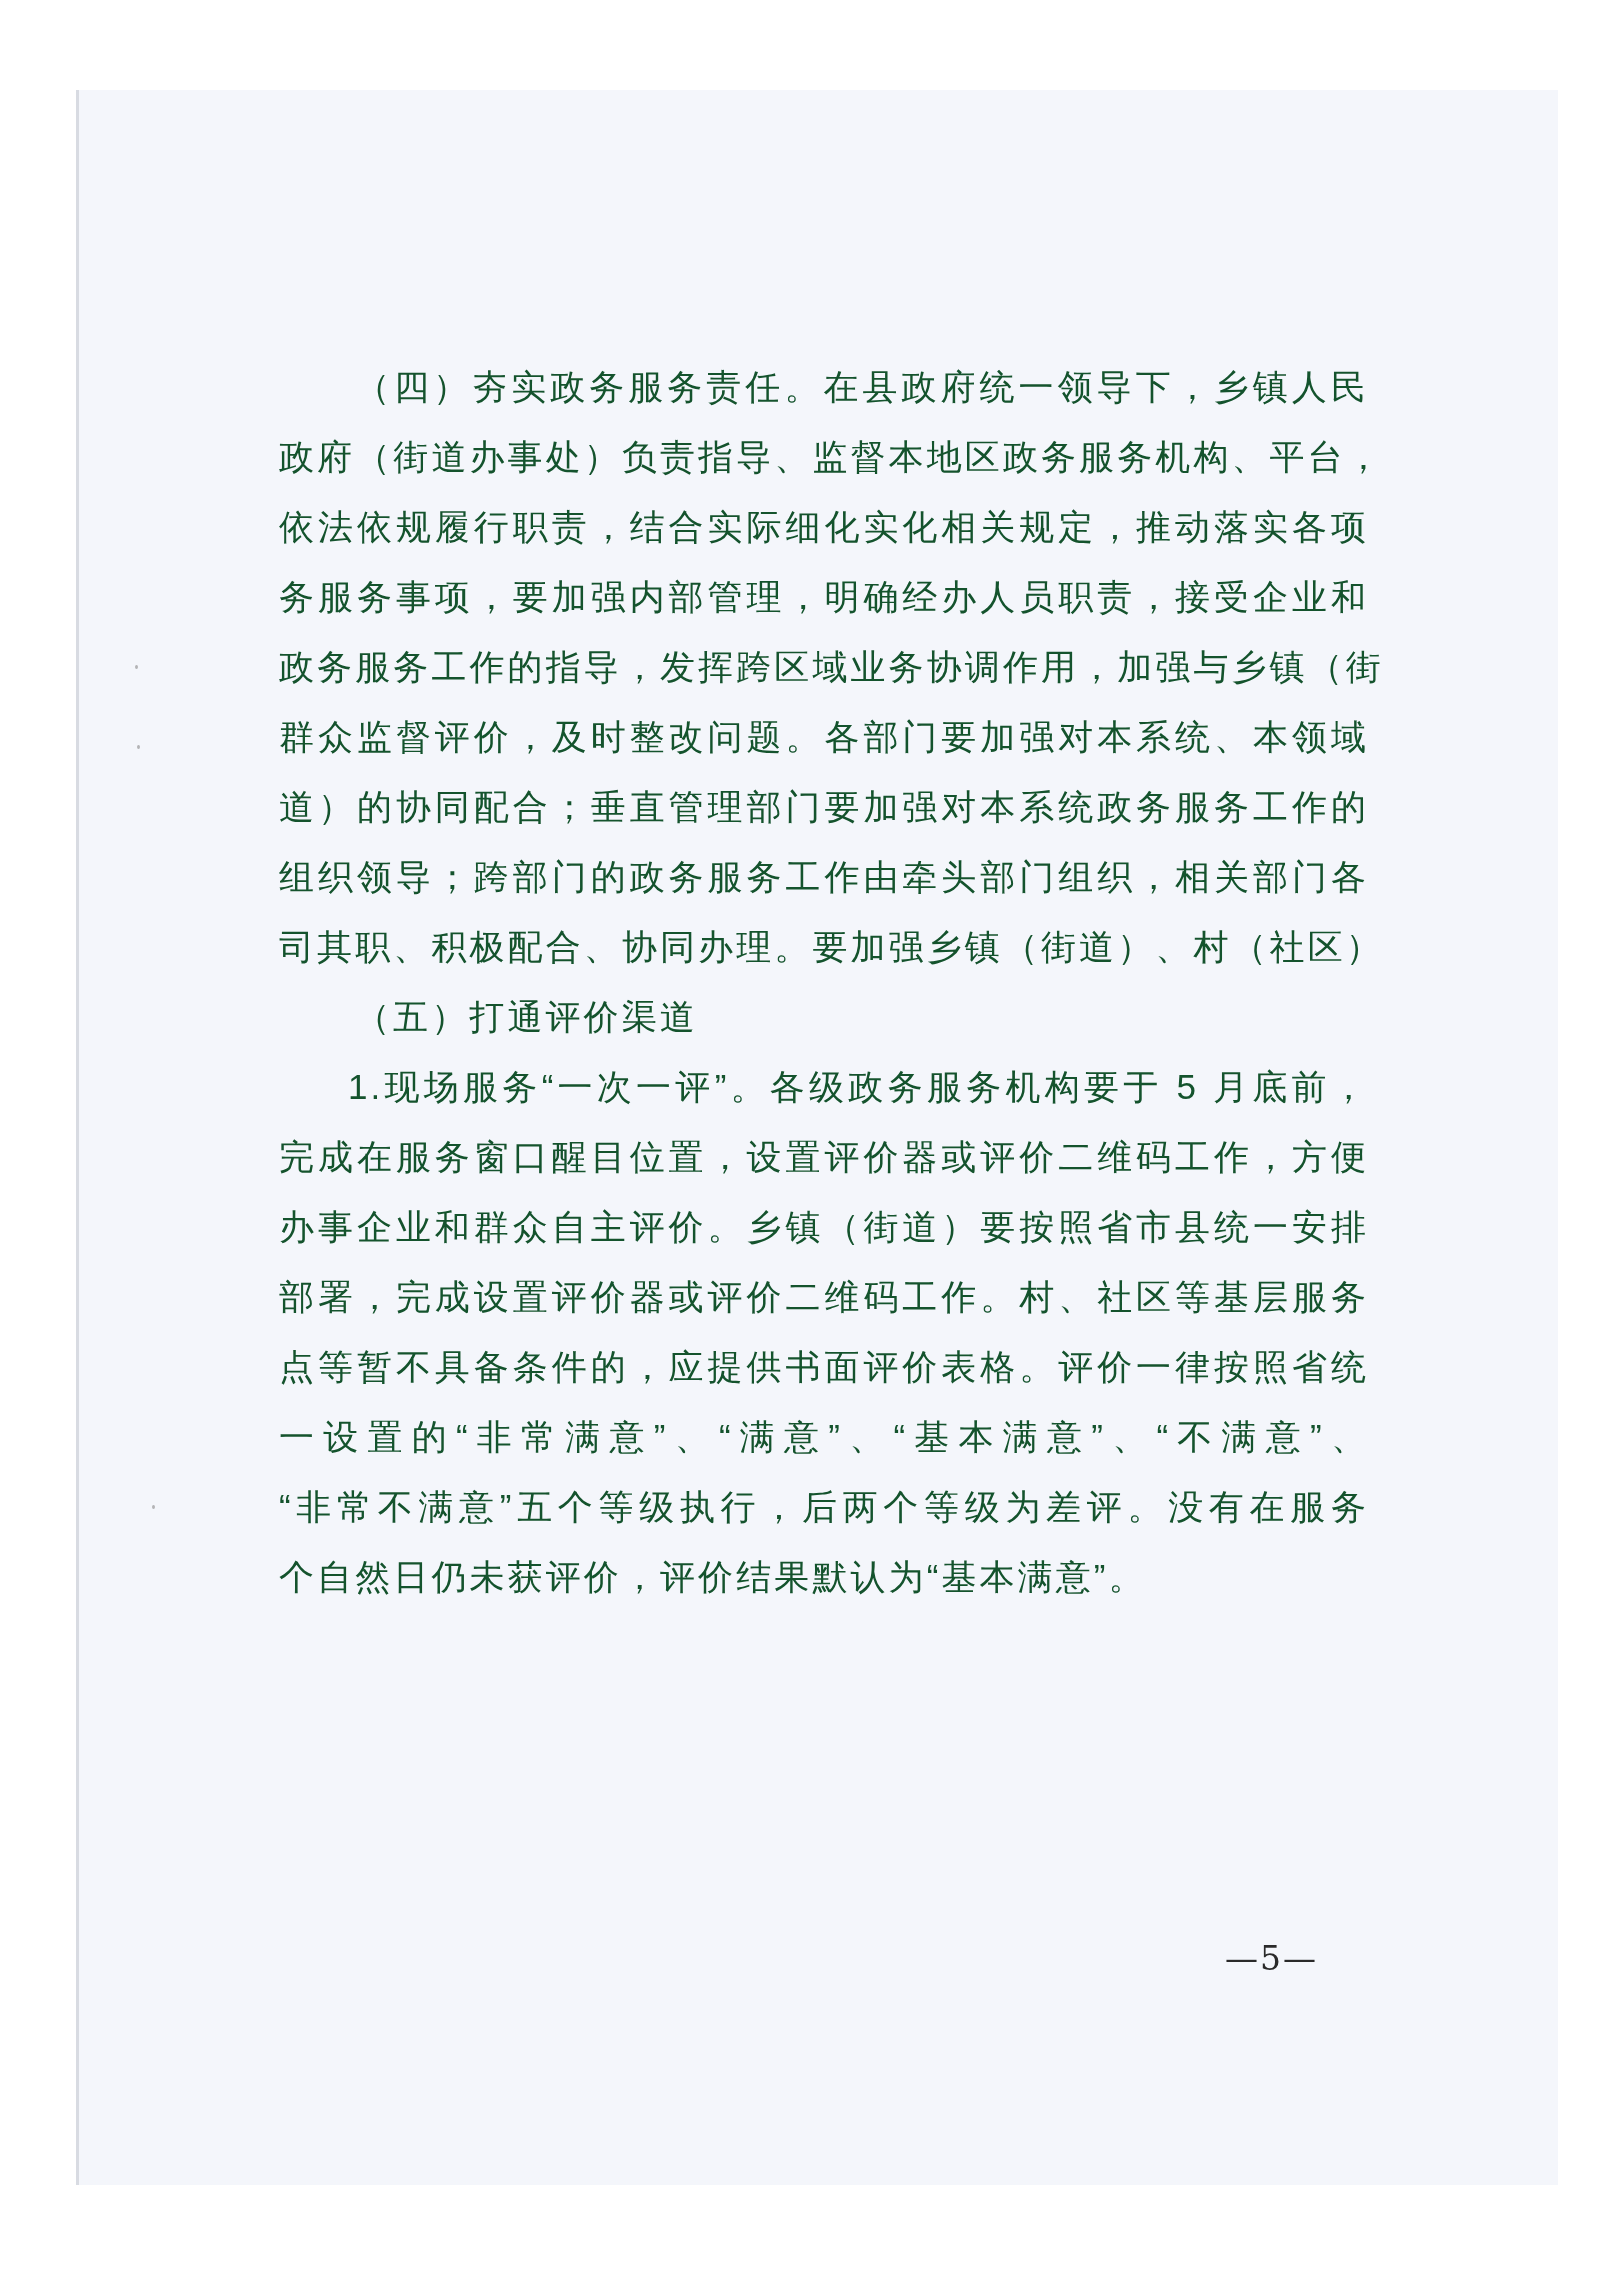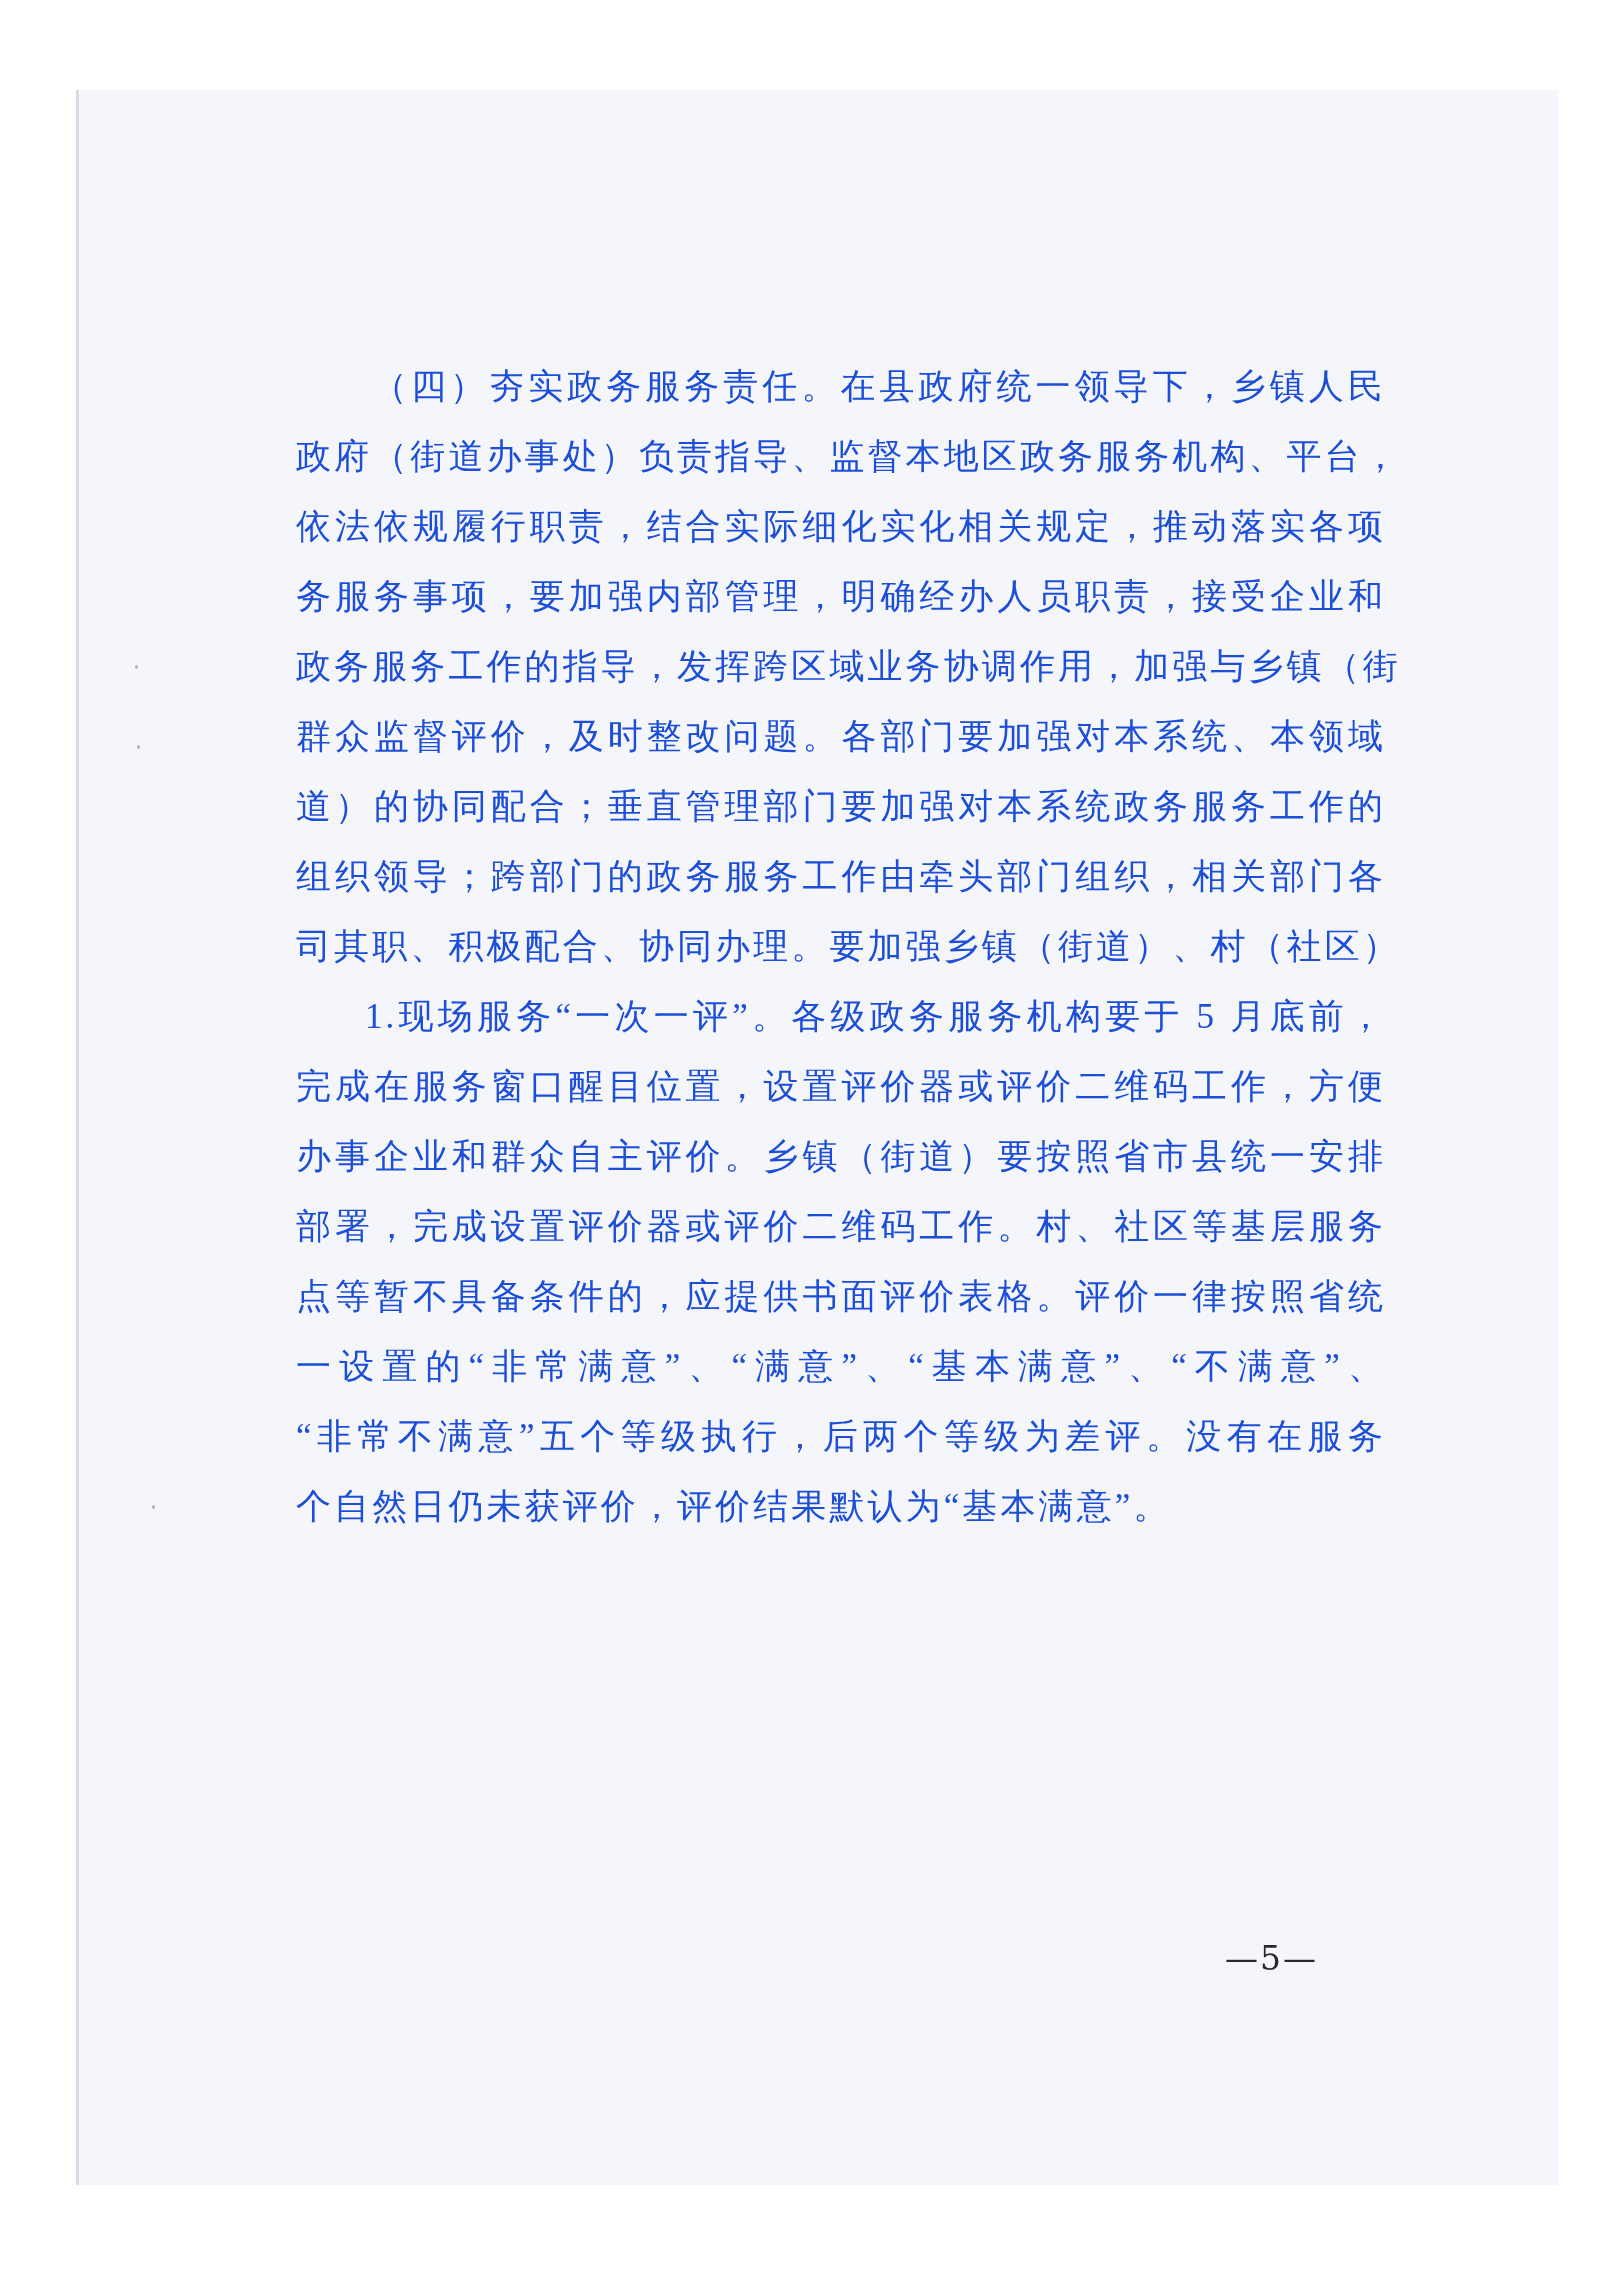--- a/index.html
+++ b/index.html
@@ -18,27 +18,27 @@
     left: 76px;
     top: 90px;
     width: 1482px;
     height: 2095px;
     background: #f4f6fb;
     border-left: 3.9px solid #d8dbe2;
     box-sizing: border-box;
   }
   .body-text {
     position: absolute;
-    left: 296px;
+    left: 279px;
     top: 352px;
     width: 1090px;
-    font-family: Liberation Serif, serif;
+    font-family: Liberation Sans, sans-serif;
     font-size: 35px;
     line-height: 70px;
-    color: #1d4ed8;
+    color: #14532d;
     letter-spacing: 3.1px;
   }
   .line {
     display: block;
     white-space: nowrap;
     height: 70px;
     text-align: justify;
     text-align-last: justify;
   }
   .line.indent {
@@ -77,20 +77,21 @@
   <span class="line indent">（四）夯实政务服务责任。在县政府统一领导下，乡镇人民</span>
   <span class="line">政府（街道办事处）负责指导、监督本地区政务服务机构、平台，</span>
   <span class="line">依法依规履行职责，结合实际细化实化相关规定，推动落实各项</span>
   <span class="line">务服务事项，要加强内部管理，明确经办人员职责，接受企业和</span>
   <span class="line">政务服务工作的指导，发挥跨区域业务协调作用，加强与乡镇（街</span>
   <span class="line">群众监督评价，及时整改问题。各部门要加强对本系统、本领域</span>
   <span class="line">道）的协同配合；垂直管理部门要加强对本系统政务服务工作的</span>
   <span class="line">组织领导；跨部门的政务服务工作由牵头部门组织，相关部门各</span>
   <span class="line">司其职、积极配合、协同办理。要加强乡镇（街道）、村（社区）</span>
 
+  <span class="line indent last">（五）打通评价渠道</span>
 
   <span class="line indent-sm">1.现场服务“一次一评”。各级政务服务机构要于 5 月底前，</span>
   <span class="line">完成在服务窗口醒目位置，设置评价器或评价二维码工作，方便</span>
   <span class="line">办事企业和群众自主评价。乡镇（街道）要按照省市县统一安排</span>
   <span class="line">部署，完成设置评价器或评价二维码工作。村、社区等基层服务</span>
   <span class="line">点等暂不具备条件的，应提供书面评价表格。评价一律按照省统</span>
   <span class="line">一设置的“非常满意”、“满意”、“基本满意”、“不满意”、</span>
   <span class="line">“非常不满意”五个等级执行，后两个等级为差评。没有在服务</span>
   <span class="line last">个自然日仍未获评价，评价结果默认为“基本满意”。</span>
 </div>

